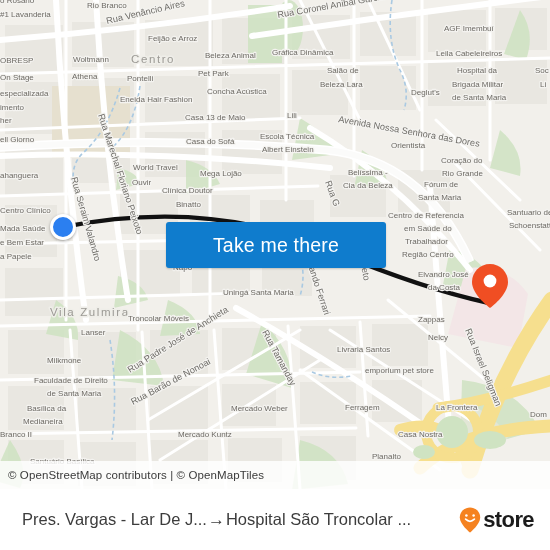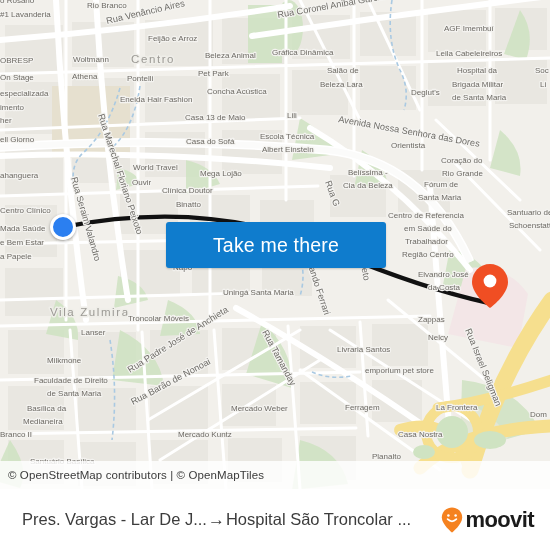--- a/index.html
+++ b/index.html
@@ -401,17 +401,17 @@
       <span class="trip-arrow">→</span>
       <span class="trip-name">Hospital São Troncolar ...</span>
     </div>
     <div class="brand">
       <svg width="22" height="26" viewBox="0 0 22 26">
         <path d="M11 0.6 C5.2 0.6 0.8 5 0.8 10.4 C0.8 17.4 11 25.4 11 25.4 S21.2 17.4 21.2 10.4 C21.2 5 16.8 0.6 11 0.6 z" fill="#F58220"></path>
         <circle cx="7.4" cy="8.6" r="1.25" fill="#ffffff"></circle>
         <circle cx="14.6" cy="8.6" r="1.25" fill="#ffffff"></circle>
         <path d="M6.6 12.2 Q11 16.4 15.4 12.2" stroke="#ffffff" stroke-width="1.7" fill="none" stroke-linecap="round"></path>
       </svg>
-      <span class="brand-text">moovit</span>
+      <span class="brand-text">store</span>
     </div>
   </div>
 
 </div>
 
 </body></html>

